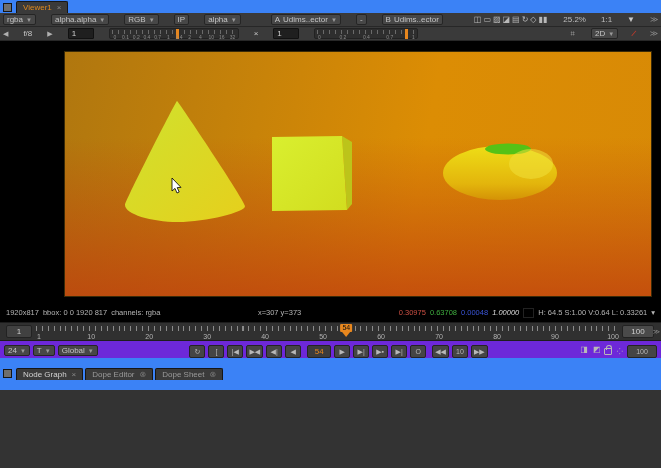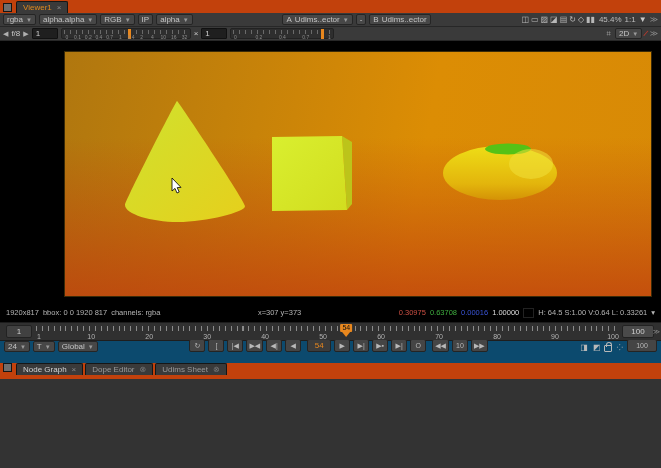--- a/index.html
+++ b/index.html
@@ -1,31 +1,31 @@
 <!DOCTYPE html>
 <html><head>
 <meta charset="utf-8">
 <style>
   * { margin:0; padding:0; box-sizing:border-box; }
   html,body { width:661px; height:468px; background:#2b2b2b; overflow:hidden; }
   body { font-family:"Liberation Sans", sans-serif; color:#c8c8c8; }
   .app { width:661px; height:468px; display:flex; flex-direction:column; background:#333; }
 
   
-  .tabbar { height:13px; background:#c2410c; display:flex; align-items:flex-end; font-size:8px; }
-  .tabbar.panels { height:16px; align-items:flex-start; }
+  .tabbar { height:13px; background:#3b82f6; display:flex; align-items:flex-end; font-size:8px; }
+  .tabbar.panels { height:32px; align-items:center; }
   .panelicon { width:9px; height:9px; background:#6e6e6e; border:1px solid #151515; margin:0 4px 1px 3px; display:inline-block; }
   .tab { background:#3a3a3a; border:1px solid #161616; border-bottom:none; padding:1px 6px 1px 6px; display:flex; gap:5px; align-items:center; color:#9a9a9a; border-radius:2px 2px 0 0; margin-right:2px; }
   .tab.active { color:#d2d2d2; }
   .tab.viewer { color:#e08a1e; }
   .tab .close { color:#8a8a8a; font-size:8px; }
   .tab .circ { color:#7a7a7a; font-size:8px; }
 
   
-  .toolbar { height:14px; background:#3a3a3a; border-bottom:1px solid #272727; display:flex; align-items:center; font-size:8px; padding:0 3px; gap:3px; white-space:nowrap; }
+  .toolbar { height:14px; background:#3a3a3a; border-bottom:1px solid #272727; display:flex; align-items:center; font-size:8px; padding:0 3px; gap:15px; white-space:nowrap; }
   .dd { background:#474747; border:1px solid #252525; border-radius:2px; height:11px; display:flex; align-items:center; gap:3px; padding:0 3px; color:#c4c4c4; }
   .dd .caret { font-size:6px; color:#9a9a9a; }
   .spacer { flex:1; }
   .icn { color:#b8b8b8; font-size:8px; padding:0 1px; }
   .zoomtxt { color:#bdbdbd; }
   .chev { color:#8f8f8f; font-size:8px; }
   .pen { color:#c0392b; font-weight:bold; transform:rotate(8deg); }
 
   
   .slider { position:relative; height:11px; background:#2e2e2e; border:1px solid #222; border-radius:2px; }
@@ -37,39 +37,39 @@
   .numfield { background:#1f1f1f; border:1px solid #111; color:#cfcfcf; width:26px; height:11px; display:inline-flex; align-items:center; padding:0 3px; border-radius:1px; }
   .arrowbtn { color:#b0b0b0; font-size:7px; }
 
   
   .canvas { position:relative; height:281px; background:#000; }
   .image { position:absolute; left:65px; top:11px; width:586px; height:244px;
      background: linear-gradient(to bottom, rgba(0,0,0,0) 35%, rgba(190,60,15,0.75)),
                  linear-gradient(100deg, #b0770f, #dc8d04 60%, #d88a06);
      outline:1px solid #3a2a08; }
   .infobar { position:absolute; left:0; right:0; bottom:3px; height:13px; display:flex; align-items:center; font-size:7.5px; color:#b5b5b5; padding:0 6px; gap:4px; background:#000; }
-  .infobar .rv { color:#cc4f43; } .infobar .gv { color:#3fae3f; } .infobar .bv { color:#3a55d8; } .infobar .av { color:#dcdcdc; }
+  .infobar .rv { color:#cc4f43; } .infobar .gv { color:#3fae3f; } .infobar .bv { color:#3a55d8; } .infobar .av { color:#dcdcdc;font-style:italic; }
   .swatch { width:11px; height:10px; border:1px solid #222; display:inline-block; }
 
   
   .timeline { height:18px; background:#303030; border-top:1px solid #1c1c1c; position:relative; display:flex; align-items:center; }
   .framebox { position:absolute; top:2px; height:13px; background:#414141; border:1px solid #222; color:#cfcfcf; font-size:8px; display:flex; align-items:center; justify-content:center; border-radius:2px; }
   .framebox.start { left:6px; width:26px; }
   .framebox.end { left:622px; width:32px; background:#4a4a4a; }
   .ruler { position:absolute; left:36px; width:584px; top:0; bottom:0; }
   .ruler .ticks { position:absolute; left:0; right:0; top:3px; height:5px;
      background:repeating-linear-gradient(to right,#8a8a8a 0,#8a8a8a 1px,transparent 1px,transparent 5.9px); }
   .ruler .flabel { position:absolute; bottom:0px; font-size:7px; color:#b2b2b2; transform:translateX(-50%); }
   .playhead { position:absolute; top:1px; transform:translateX(-50%); display:flex; flex-direction:column; align-items:center; z-index:2; }
   .playhead .phlabel { font-size:7px; color:#111; background:#e8871e; padding:0 2px; border-radius:1px; line-height:8px; }
   .playhead .phtri { width:0; height:0; border-left:4px solid transparent; border-right:4px solid transparent; border-top:5px solid #e8871e; }
   .tchev { position:absolute; right:1px; top:5px; color:#8a8a8a; font-size:7px; }
 
   
-  .playback { height:18px; background:#0c4a6e; border-top:1px solid #1e1e1e; display:flex; align-items:flex-end; gap:3px; padding:11px 4px; font-size:8px; }
+  .playback { height:18px; background:#6d28d9; border-top:1px solid #1e1e1e; display:flex; align-items:flex-start; gap:3px; padding:4px 4px; font-size:8px; }
   .pbtn { background:#454545; border:1px solid #242424; border-radius:2px; height:13px; min-width:16px; display:inline-flex; align-items:center; justify-content:center; color:#b8b8b8; font-size:7px; padding:0 2px; }
   .pbtn.cur { color:#e8871e; background:#3c3c3c; min-width:24px; font-size:8px; }
   .lockicon { width:8px; height:7px; border:1px solid #b8b8b8; border-radius:1px; position:relative; margin-top:3px; }
   .lockicon:before { content:""; position:absolute; left:1px; top:-4px; width:4px; height:4px; border:1px solid #b8b8b8; border-bottom:none; border-radius:3px 3px 0 0; }
 
   
   .nodegraph { height:94px; background:#7a7a7a; position:relative; flex:1; }
   .readnode { position:absolute; left:412px; top:1px; width:61px; height:33px; border:1px solid #1c1c1c; background:linear-gradient(#dedede, #8c8c8c); }
   .readnode .hdr { height:8px; background:#f2e300; border-bottom:1px solid #555; }
   .readnode .ttl { font-size:8px; color:#1c1c1c; text-align:center; line-height:10px; }
@@ -122,21 +122,21 @@
     </div>
     <div class="dd">
       <span>-</span>
     </div>
     <div class="dd">
       <span>B</span>
       <span>Udims..ector</span>
     </div>
     <div class="spacer"></div>
     <span class="icons-group"><span class="icn">◫</span><span class="icn">▭</span><span class="icn">▨</span><span class="icn">◪</span><span class="icn">▤</span><span class="icn">↻</span><span class="icn">◇</span><span class="icn">▮▮</span></span>
-    <span class="zoomtxt">45.4%</span>
+    <span class="zoomtxt">25.2%</span>
     <span class="zoomtxt">1:1</span>
     <span class="caret">▼</span>
     <span class="chev">≫</span>
   </div>
 
   <div class="toolbar">
     <span class="arrowbtn">◀</span>
     <span>f/8</span>
     <span class="arrowbtn">▶</span>
     <span class="numfield">1</span>
@@ -197,21 +197,21 @@
     </div>
     <div class="infobar">
       <span>1920x817</span>
       <span>bbox: 0 0 1920 817</span>
       <span>channels: rgba</span>
       <div class="spacer"></div>
       <span>x=307  y=373</span>
       <div class="spacer"></div>
       <span class="rv">0.30975</span>
       <span class="gv">0.63708</span>
-      <span class="bv">0.00016</span>
+      <span class="bv">0.00048</span>
       <span class="av">1.00000</span>
       <span class="swatch"></span>
       <span>H: 64.5 S:1.00 V:0.64  L: 0.33261</span>
       <span class="caret">▾</span>
     </div>
   </div>
 
   <div class="timeline">
     <div class="framebox start">1</div>
     <div class="ruler">
@@ -269,20 +269,20 @@
     <span class="panelicon"></span>
     <div class="tab active">
         <span>Node Graph</span>
         <span class="close">×</span>
       </div>
       <div class="tab">
         <span>Dope Editor</span>
         <span class="circ">⊗</span>
       </div>
       <div class="tab">
-        <span>Udims Sheet</span>
+        <span>Dope Sheet</span>
         <span class="circ">⊗</span>
       </div>
       <span></span>
   </div>
 
 
 </div>
 
 </body></html>

